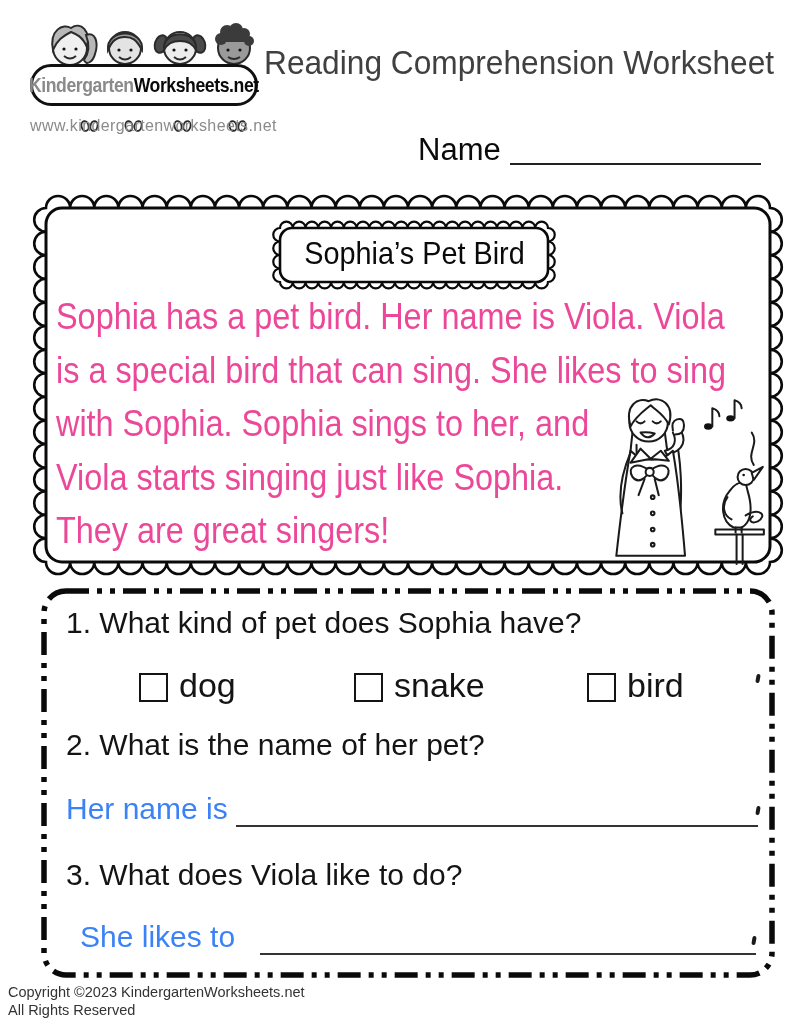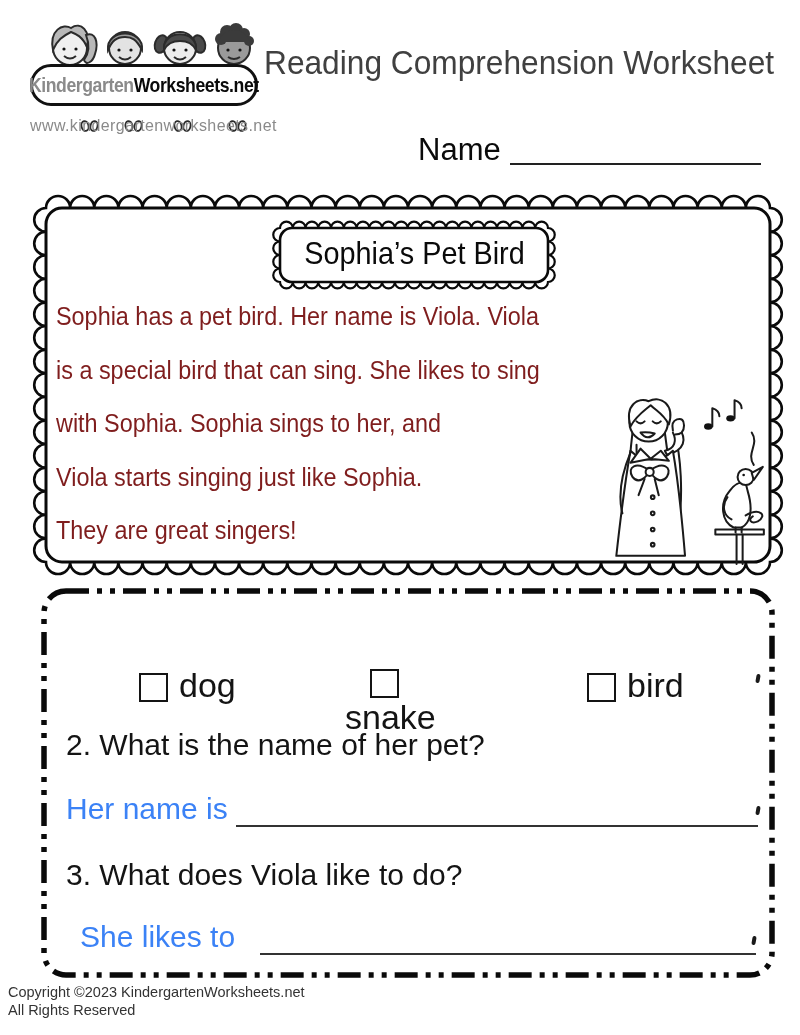--- a/index.html
+++ b/index.html
@@ -30,21 +30,21 @@
   .name-line{left:502px;top:131px;width:251px;height:32px;border-bottom:2.5px solid #222;}
 
   
   .story-title-pill{left:260px;top:218px;width:292px;height:74px;}
   .story-title-text{
     position:absolute;left:12px;top:10px;width:268px;height:50px;
     display:flex;align-items:center;justify-content:center;
     font-size:32px;color:#0a0a0a;
   }
   .story-title-text .squeeze{transform-origin:center;}
-  .story-text{left:48px;top:290px;width:720px;font-size:26px;line-height:53.5px;color:#7f1d1d;}
+  .story-text{left:48px;top:290px;width:720px;font-size:36px;line-height:53.5px;color:#ec4899;}
   .story-text .line{white-space:nowrap;}
 
   
   .q-text{font-size:30px;color:#141414;}
   .option{position:absolute;top:666px;display:flex;align-items:center;}
   .checkbox{width:25px;height:25px;border:2.5px solid #141414;background:#fff;margin-right:11px;margin-top:3px;}
   .option-label{font-size:34px;color:#141414;}
   .answer-prefix{font-size:30px;color:#3b82f6;}
   .answer-line{border-bottom:2.5px solid #333;height:30px;}
   .stray{position:absolute;width:3.5px;height:9px;background:#1a1a1a;border-radius:2px;transform:rotate(10deg);}
@@ -190,26 +190,27 @@
       <path d="M125,34 L125,16 q7,2 7,8"></path>
       <ellipse cx="143" cy="26" rx="4.2" ry="3.2" fill="#111" stroke="none"></ellipse>
       <path d="M147,26 L147,8 q7,2 7,8"></path>
     </g>
   </svg>
 
   <svg class="frame" style="left:28px;top:583px;" width="744" height="400" viewBox="0 0 744 400">
     <rect x="8" y="8" width="728" height="384" rx="22" fill="#fff" stroke="#0a0a0a" stroke-width="5.5" stroke-dasharray="23 8 5 8 5 8"></rect>
   </svg>
 
+  <div class="abs q-text" style="left:58px;top:606px;">1. What kind of pet does Sophia have?</div>
 
   <div class="option" style="left:131px;">
     <div class="checkbox"></div>
     <span class="option-label">dog</span>
   </div>
-  <div class="option" style="left:337px;flex-direction:column;">
+  <div class="option" style="left:346px;">
     <div class="checkbox"></div>
     <span class="option-label">snake</span>
   </div>
   <div class="option" style="left:579px;">
     <div class="checkbox"></div>
     <span class="option-label">bird</span>
   </div>
 
   <div class="abs q-text" style="left:58px;top:728px;">2. What is the name of her pet?</div>
   <div class="abs answer-prefix" style="left:58px;top:792px;">Her name is</div>

